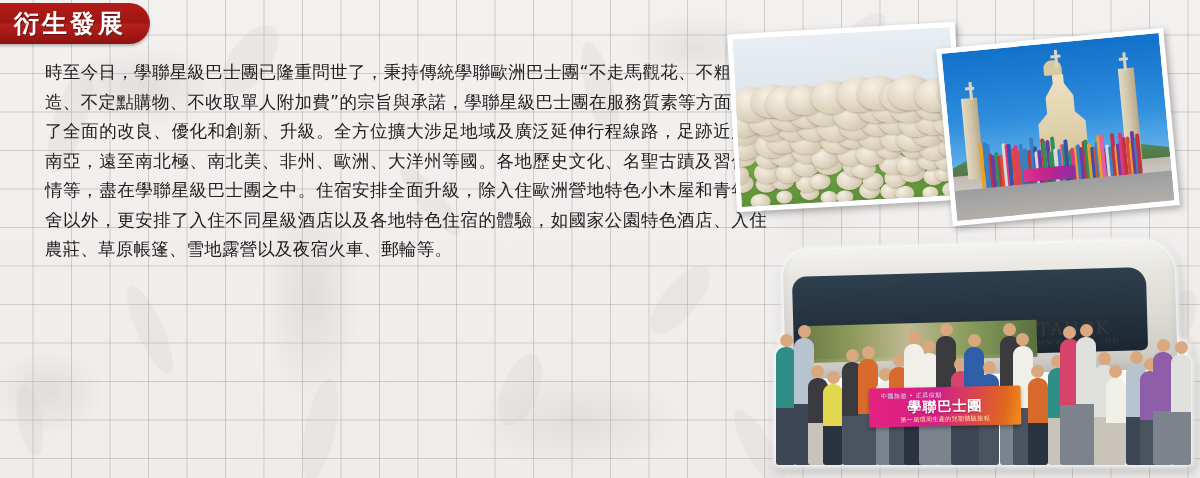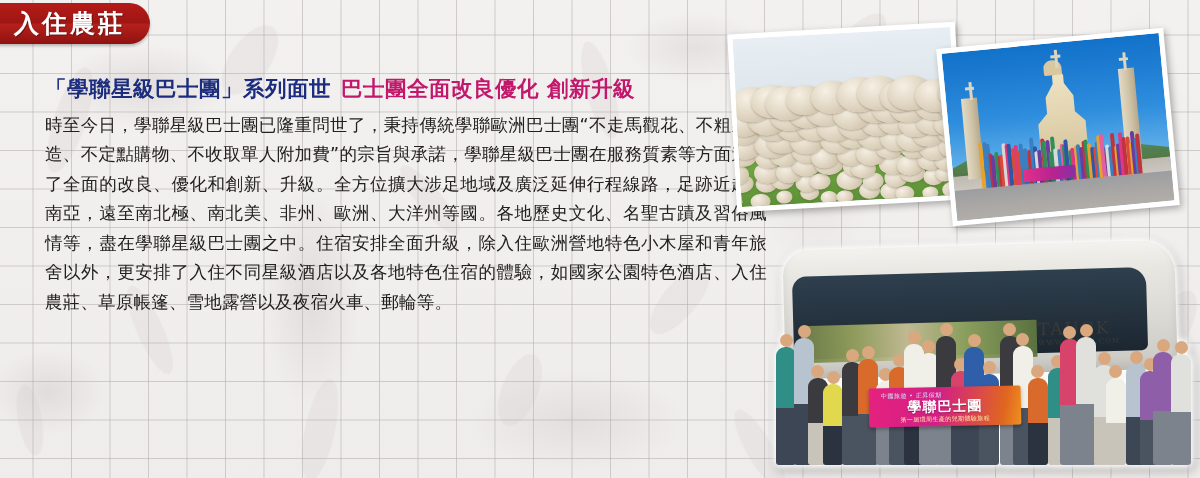--- a/index.html
+++ b/index.html
@@ -321,29 +321,26 @@
       <ellipse cx="1000" cy="430" rx="16" ry="40" transform="rotate(25 1000 430)"></ellipse>
       <ellipse cx="1120" cy="140" rx="14" ry="54" transform="rotate(-18 1120 140)"></ellipse>
       <ellipse cx="1170" cy="330" rx="18" ry="44" transform="rotate(30 1170 330)"></ellipse>
       <ellipse cx="30" cy="420" rx="12" ry="36" transform="rotate(-10 30 420)"></ellipse>
       <ellipse cx="860" cy="40" rx="15" ry="34" transform="rotate(44 860 40)"></ellipse>
     </g>
   </svg>
   <div class="bg-grid"></div>
 
   <div class="tag">
-    <span class="tag-label">入住農莊</span>
+    <span class="tag-label">衍生發展</span>
   </div>
 
   <div class="content">
 
 
-    <h2 class="h-mixed">
-      <span class="h-part-blue">「學聯星級巴士團」系列面世</span><span class="h-part-pink">巴士團全面改良優化  創新升級</span>
-    </h2>
     <p class="body-text para-2">時至今日，學聯星級巴士團已隆重問世了，秉持傳統學聯歐洲巴士團“不走馬觀花、不粗製濫造、不定點購物、不收取單人附加費”的宗旨與承諾，學聯星級巴士團在服務質素等方面進行了全面的改良、優化和創新、升級。全方位擴大涉足地域及廣泛延伸行程線路，足跡近起東南亞，遠至南北極、南北美、非州、歐洲、大洋州等國。各地歷史文化、名聖古蹟及習俗風情等，盡在學聯星級巴士團之中。住宿安排全面升級，除入住歐洲營地特色小木屋和青年旅舍以外，更安排了入住不同星級酒店以及各地特色住宿的體驗，如國家公園特色酒店、入住農莊、草原帳篷、雪地露營以及夜宿火車、郵輪等。</p>
   </div>
 
   <div class="photo photo-sheep">
     <div class="inner">
       <div class="sheep-sky"></div>
       <div class="sheep-hills"></div>
       <div class="sheep-treeline"></div>
       <div class="sheep-grass"></div>
       <div class="sheep-building"></div>

